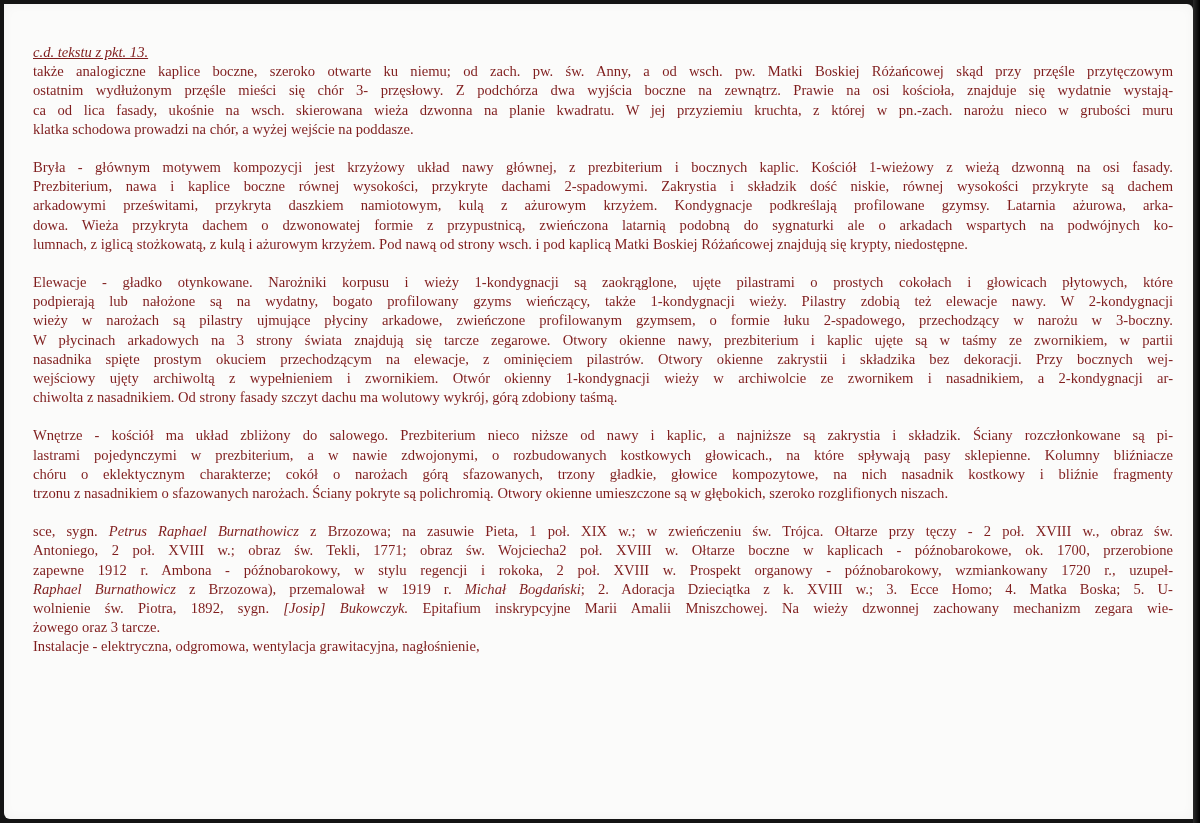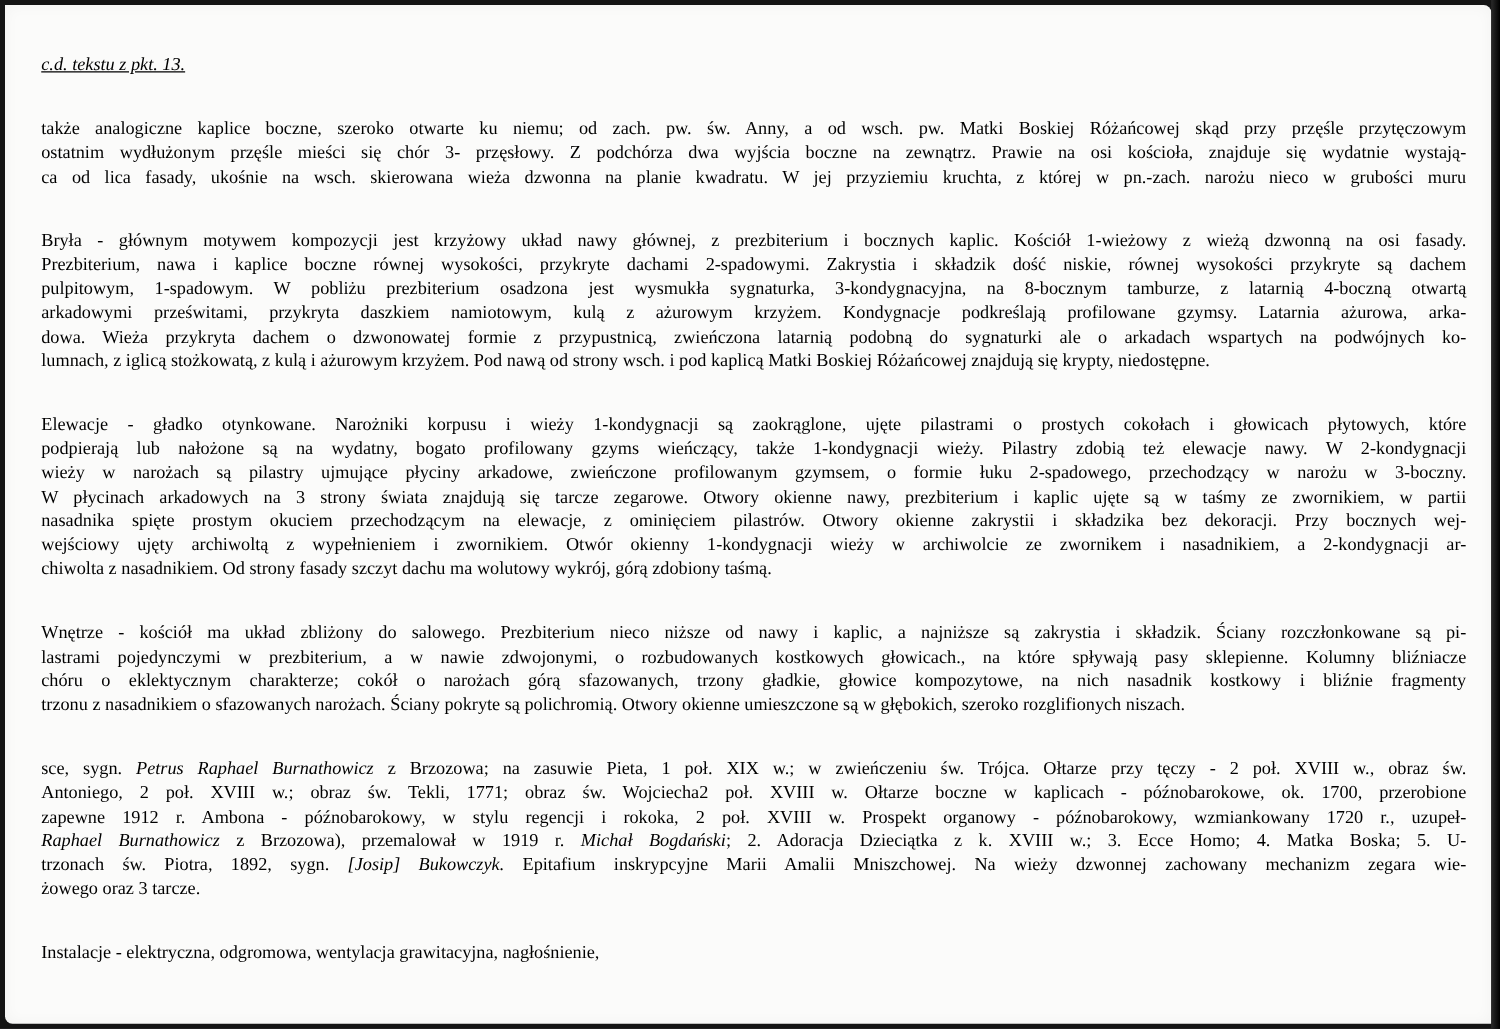--- a/index.html
+++ b/index.html
@@ -30,34 +30,33 @@
       background: linear-gradient(to right, #2a2a2a, #000);
     }
     .content {
       position: absolute;
       left: 29px;
       top: 39px;
       width: 1140px;
       font-family: "Liberation Serif", serif;
       font-size: 14.6px;
       line-height: 19.2px;
-      color: #000000;
+      color: #7f1d1d;
       text-align: justify;
     }
     .heading {
       font-style: italic;
       text-decoration: underline;
       margin: 0;
     }
     p {
       margin: 0;
     }
     .section {
       margin-bottom: 19px;
-      margin-top: 32px;
     }
     .section.tight {
       margin-bottom: 0;
     }
     .label {
       font-weight: normal;
     }
     .line {
       display: block;
       text-align: justify;
@@ -74,26 +73,26 @@
 
 <div class="page">
   <div class="content">
 
     <p class="heading">c.d. tekstu z pkt. 13.</p>
 
     <div class="section">
       <span class="line">także analogiczne kaplice boczne, szeroko otwarte ku niemu; od zach. pw. św. Anny, a od wsch. pw. Matki Boskiej Różańcowej skąd przy przęśle przytęczowym</span>
       <span class="line">ostatnim wydłużonym przęśle mieści się chór 3- przęsłowy. Z podchórza dwa wyjścia boczne na zewnątrz. Prawie na osi kościoła, znajduje się wydatnie wystają-</span>
       <span class="line">ca od lica fasady, ukośnie na wsch. skierowana wieża dzwonna na planie kwadratu. W jej przyziemiu kruchta, z której w pn.-zach. narożu nieco w grubości muru</span>
+      <span class="line last">klatka schodowa prowadzi  na chór, a wyżej wejście na poddasze.</span>
     </div>
 
     <div class="section">
       <span class="line"><span class="label">Bryła -</span><span> głównym motywem kompozycji jest krzyżowy układ nawy głównej, z prezbiterium i bocznych kaplic. Kościół 1-wieżowy z wieżą dzwonną na osi fasady.</span></span>
       <span class="line">Prezbiterium, nawa i kaplice boczne równej wysokości, przykryte dachami 2-spadowymi. Zakrystia i składzik dość niskie, równej wysokości przykryte są dachem</span>
-      <span class="line">pulpitowym, 1-spadowym. W pobliżu  prezbiterium osadzona jest wysmukła sygnaturka, 3-kondygnacyjna, na  8-bocznym tamburze, z latarnią 4-boczną otwartą</span>
       <span class="line">arkadowymi prześwitami, przykryta daszkiem namiotowym, kulą z ażurowym krzyżem. Kondygnacje podkreślają profilowane gzymsy. Latarnia ażurowa, arka-</span>
       <span class="line">dowa. Wieża przykryta dachem o dzwonowatej formie z przypustnicą, zwieńczona latarnią podobną do sygnaturki ale o arkadach wspartych na podwójnych ko-</span>
       <span class="line last">lumnach, z iglicą stożkowatą, z kulą i ażurowym krzyżem. Pod nawą od strony wsch. i pod kaplicą Matki Boskiej Różańcowej znajdują się krypty, niedostępne.</span>
     </div>
 
     <div class="section">
       <span class="line"><span class="label">Elewacje</span><span> - gładko otynkowane. Narożniki korpusu i wieży 1-kondygnacji są zaokrąglone, ujęte pilastrami o prostych cokołach i głowicach płytowych, które</span></span>
       <span class="line">podpierają lub nałożone są na wydatny, bogato profilowany gzyms wieńczący, także 1-kondygnacji wieży. Pilastry zdobią też elewacje nawy. W 2-kondygnacji</span>
       <span class="line">wieży w narożach są pilastry ujmujące płyciny arkadowe, zwieńczone profilowanym gzymsem, o formie łuku 2-spadowego, przechodzący w narożu  w 3-boczny.</span>
       <span class="line">W płycinach arkadowych na 3 strony świata znajdują się tarcze zegarowe. Otwory okienne nawy, prezbiterium i kaplic ujęte są w taśmy  ze zwornikiem, w partii</span>
@@ -107,21 +106,21 @@
       <span class="line">lastrami pojedynczymi w prezbiterium, a w nawie zdwojonymi, o rozbudowanych kostkowych głowicach., na które spływają pasy sklepienne. Kolumny bliźniacze</span>
       <span class="line">chóru o eklektycznym charakterze; cokół o narożach górą sfazowanych, trzony gładkie, głowice kompozytowe, na nich nasadnik kostkowy i bliźnie fragmenty</span>
       <span class="line last">trzonu z nasadnikiem o sfazowanych narożach. Ściany pokryte są  polichromią. Otwory okienne umieszczone są w głębokich, szeroko rozglifionych niszach.</span>
     </div>
 
     <div class="section tight">
       <span class="line"><span>sce, sygn. </span><i>Petrus Raphael Burnathowicz</i><span> z Brzozowa; na zasuwie Pieta, 1 poł. XIX w.; w zwieńczeniu św. Trójca. Ołtarze przy tęczy - 2 poł. XVIII w., obraz św.</span></span>
       <span class="line">Antoniego, 2 poł. XVIII w.; obraz św. Tekli, 1771; obraz św. Wojciecha2 poł. XVIII w. Ołtarze boczne w kaplicach - późnobarokowe, ok. 1700, przerobione</span>
       <span class="line">zapewne 1912 r. Ambona - późnobarokowy, w stylu regencji i rokoka, 2 poł. XVIII w. Prospekt organowy - późnobarokowy, wzmiankowany 1720 r., uzupeł-</span>
       <span class="line"><i>Raphael Burnathowicz</i><span> z Brzozowa), przemalował w 1919 r. </span><i>Michał Bogdański</i><span>; 2. Adoracja Dzieciątka z k. XVIII w.; 3. Ecce Homo; 4. Matka Boska; 5. U-</span></span>
-      <span class="line"><span>trzonach św. Piotra, 1892, sygn. </span><i>[Josip] Bukowczyk.</i><span> Epitafium inskrypcyjne Marii Amalii Mniszchowej. Na wieży dzwonnej zachowany mechanizm zegara wie-</span></span>
+      <span class="line"><span>wolnienie św. Piotra, 1892, sygn. </span><i>[Josip] Bukowczyk.</i><span> Epitafium inskrypcyjne Marii Amalii Mniszchowej. Na wieży dzwonnej zachowany mechanizm zegara wie-</span></span>
       <span class="line last">żowego oraz 3 tarcze.</span>
     </div>
 
     <div class="section tight">
       <span class="line last"><span class="label">Instalacje -</span><span> elektryczna, odgromowa, wentylacja grawitacyjna, nagłośnienie,</span></span>
     </div>
 
   </div>
 </div>
 <div class="edge-right"></div>

